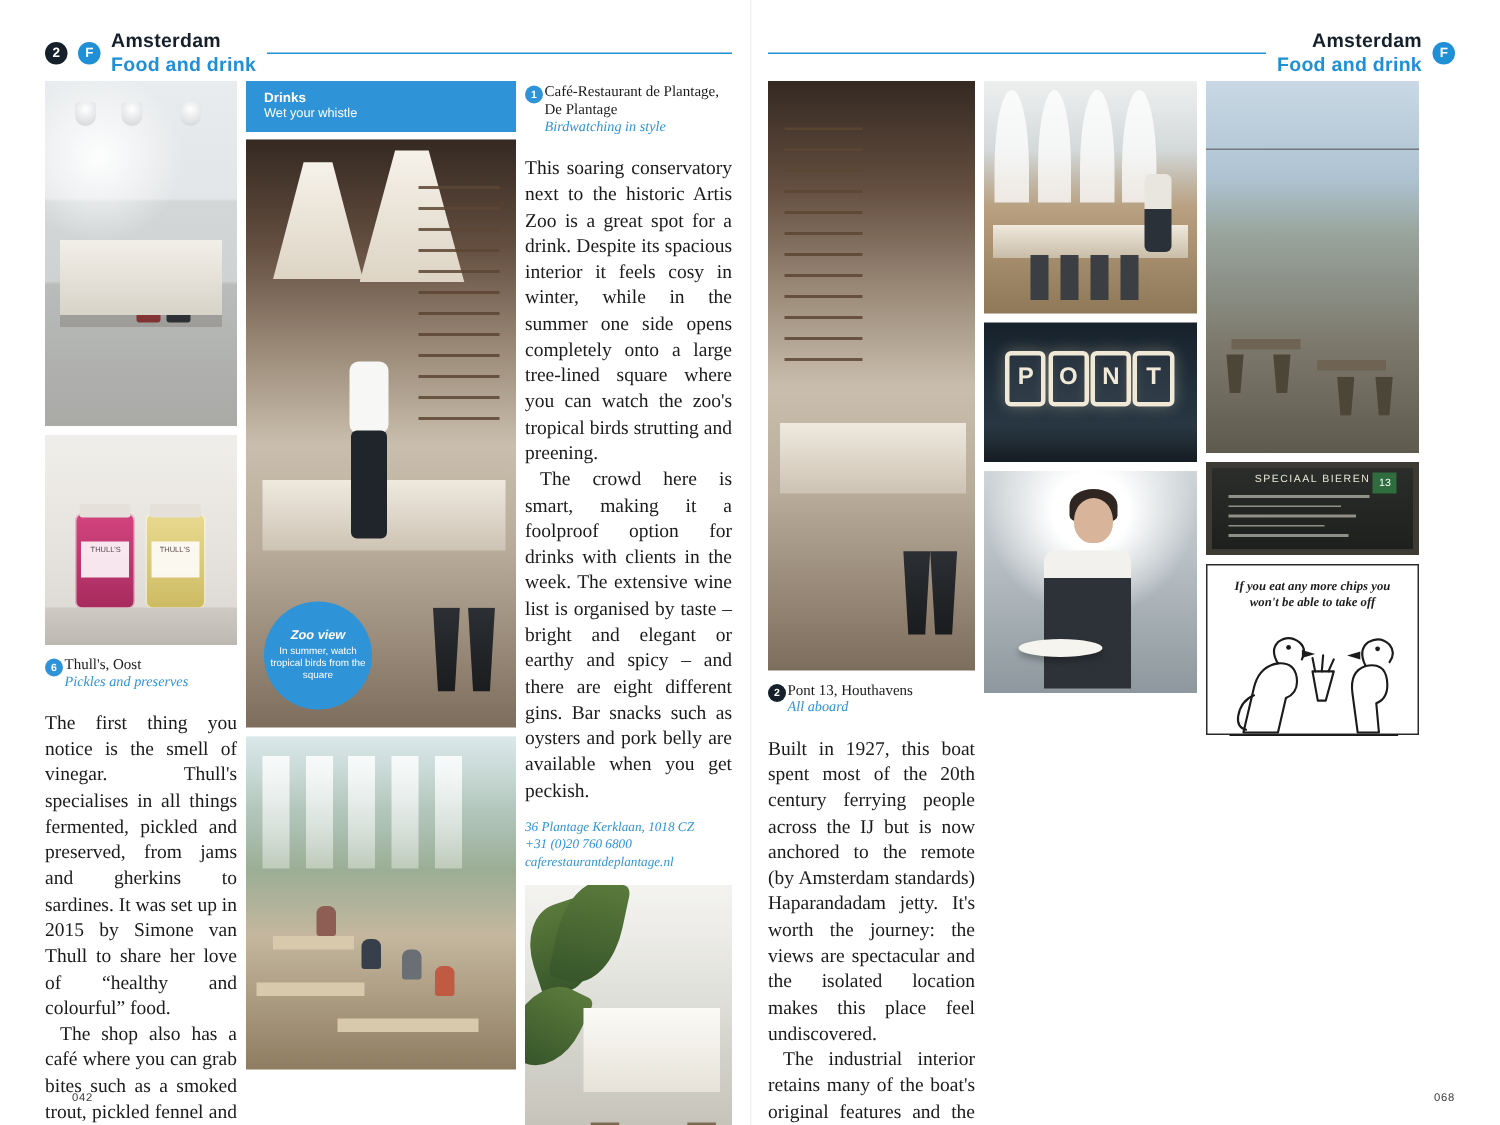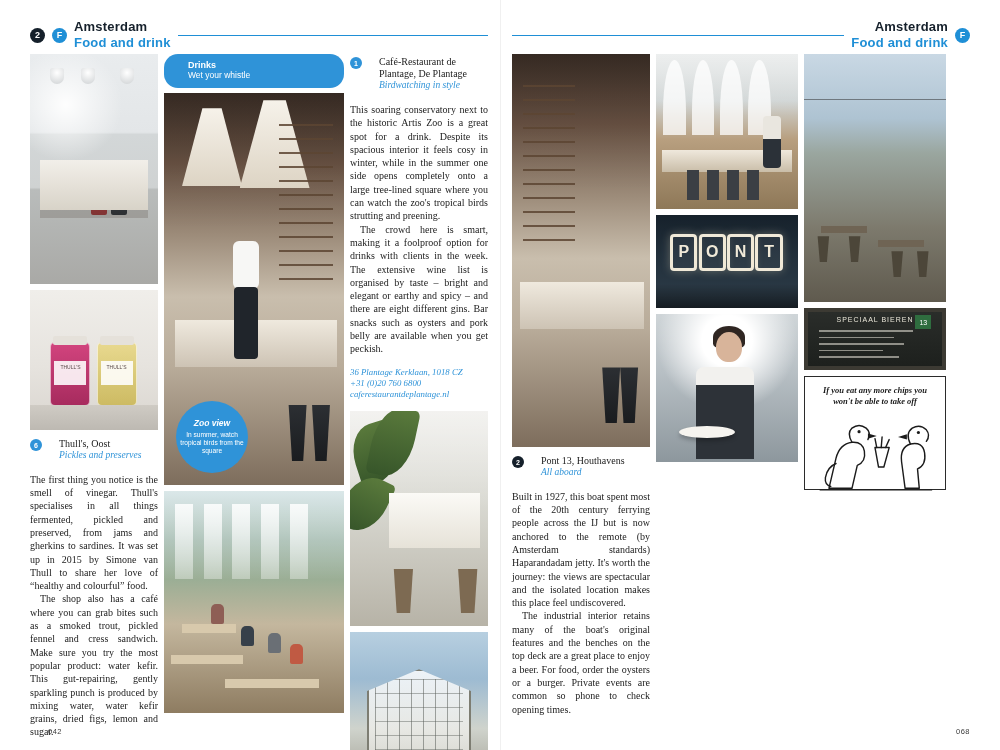--- a/index.html
+++ b/index.html
@@ -387,31 +387,30 @@
     line-height: 1.25;
     text-align: center;
     color: #1b1b1b;
   }
   .illus-art { position: relative; height: 84px; margin-top: 4px; }
 
   
   .kicker-box {
     background: #2f93d8;
     color: #fff;
-    padding: 6px 24px 7px;
+    padding: 6px 12px 7px;
     font-family: "Liberation Sans", sans-serif;
-    border-radius: 14px;
   }
   .kicker-box .k1 { font-size: 9px; font-weight: bold; line-height: 1.15; }
   .kicker-box .k2 { font-size: 8.5px; line-height: 1.2; }
 
   .entry-head {
     display: flex;
     align-items: flex-start;
-    gap: 17px;
+    gap: 1px;
     margin-top: 2px;
   }
   .num-badge {
     width: 12px; height: 12px; border-radius: 50%;
     background: #2f93d8; color:#fff;
     font-family: "Liberation Sans", sans-serif;
     font-size: 7px; font-weight: bold;
     display:flex; align-items:center; justify-content:center;
     flex: 0 0 auto; margin-top: 1px;
   }
@@ -421,21 +420,21 @@
     line-height: 1.22;
     color: #1b1b1b;
   }
   .entry-sub {
     font-size: 9.5px;
     font-style: italic;
     color: #2f93d8;
     line-height: 1.22;
   }
   .body-text {
-    font-size: 10px;
+    font-size: 13px;
     line-height: 1.33;
     text-align: justify;
     margin-top: 5px;
     color: #1b1b1b;
     font-family: Liberation Serif, serif;
   }
   .body-text p { margin: 0; text-indent: 0; }
   .body-text p + p { text-indent: 10px; }
   .addr {
     font-size: 8.8px;

